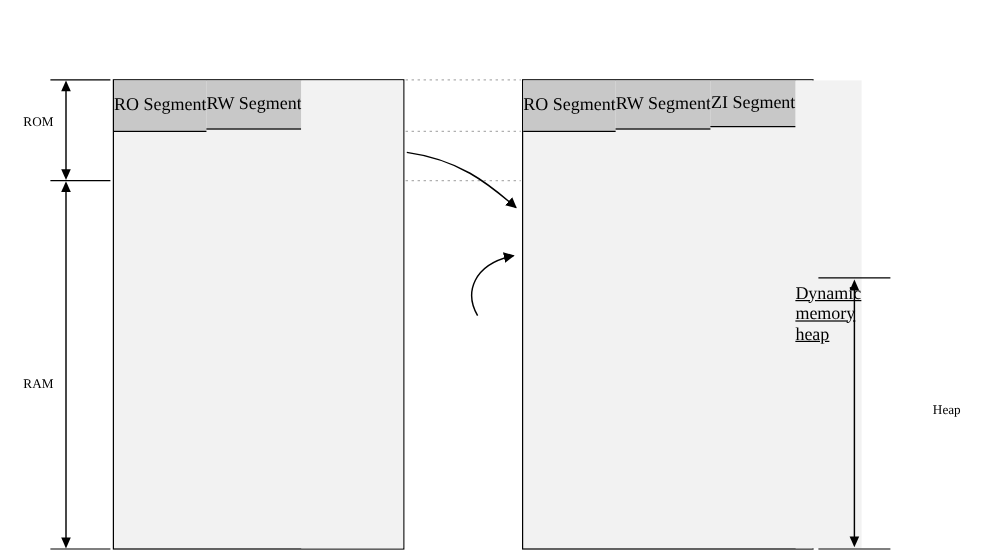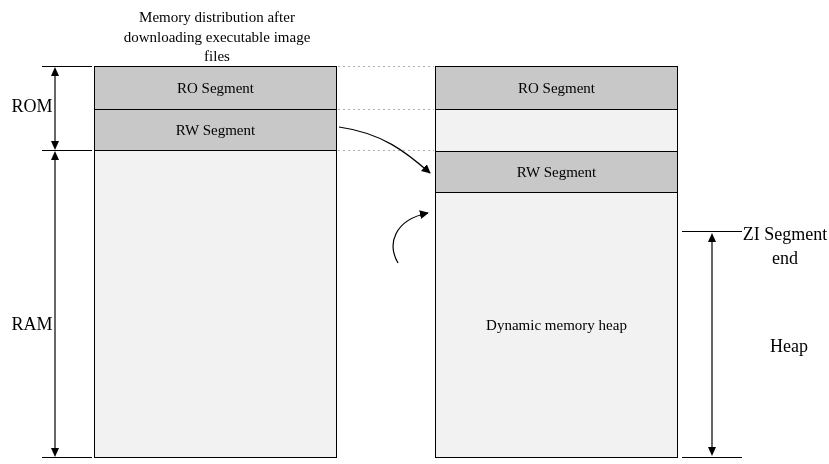--- a/index.html
+++ b/index.html
@@ -22,62 +22,61 @@
     font-size:15px;
     line-height:1.3;
   }
   #left-title{left:118px;top:8px;width:198px;}
   #right-title{left:462px;top:14px;width:218px;}
 
   .col{
     position:absolute;top:66px;width:243px;height:392px;
     border:1px solid var(--line);
     box-sizing:border-box;
-    display:flex;flex-direction:column;
+    display:flex;flex-direction:row;
     background:var(--light);
   }
   #left-col{left:94px;}
   #right-col{left:435px;}
 
   .seg{
     display:flex;align-items:center;justify-content:center;
     box-sizing:border-box;
     font-size:15px;
     flex:0 0 auto;
   }
   .seg.gray{background:var(--gray);border-bottom:1px solid var(--line);}
-  .seg.light{background:var(--light);}
+  .seg.light{background:var(--light);text-decoration:underline;}
   .seg.divider{border-bottom:1px solid var(--line);}
   .h43{height:43px;}
   .h42{height:42px;}
   .h41{height:41px;}
   .h39{height:39px;}
   .fill{flex:1 1 auto;}
 
   .side-label{
     position:absolute;
-    font-size:18px;
+    font-size:11px;
     text-align:center;
   }
   #rom-label{left:10px;top:96px;width:44px;}
   #ram-label{left:10px;top:314px;width:44px;}
   #zi-end-label{left:742px;top:222px;width:86px;line-height:1.35;}
   #heap-label{left:754px;top:336px;width:70px;}
 
   svg.overlay{
     position:absolute;left:0;top:0;
     pointer-events:none;
   }
 </style>
 </head>
 <body>
 
 <div id="canvas">
 
-  <div class="title" id="left-title">Memory distribution after downloading executable image files</div>
 
   <div class="col" id="left-col">
     <div class="seg gray h43">
       <span>RO Segment</span>
     </div>
     <div class="seg gray h41">
       <span>RW Segment</span>
     </div>
     <div class="seg light fill">
       <span></span>
@@ -87,28 +86,30 @@
   <div class="col" id="right-col">
     <div class="seg gray h43">
       <span>RO Segment</span>
     </div>
     <div class="seg light divider h42">
       <span></span>
     </div>
     <div class="seg gray h41">
       <span>RW Segment</span>
     </div>
+    <div class="seg gray h39">
+      <span>ZI Segment</span>
+    </div>
     <div class="seg light fill">
       <span>Dynamic memory heap</span>
     </div>
   </div>
 
   <div class="side-label" id="rom-label">ROM</div>
   <div class="side-label" id="ram-label">RAM</div>
-  <div class="side-label" id="zi-end-label">ZI Segment end</div>
   <div class="side-label" id="heap-label">Heap</div>
 
   <svg class="overlay" width="829" height="464" viewBox="0 0 829 464">
     <defs>
       <marker id="arrowhead" viewBox="0 0 10 10" refX="9" refY="5" markerWidth="7.5" markerHeight="7.5" orient="auto-start-reverse">
         <path d="M0,0 L10,5 L0,10 z" fill="#000"></path>
       </marker>
     </defs>
 
     <g stroke="#b0b0b0" stroke-width="1" stroke-dasharray="2,3">

